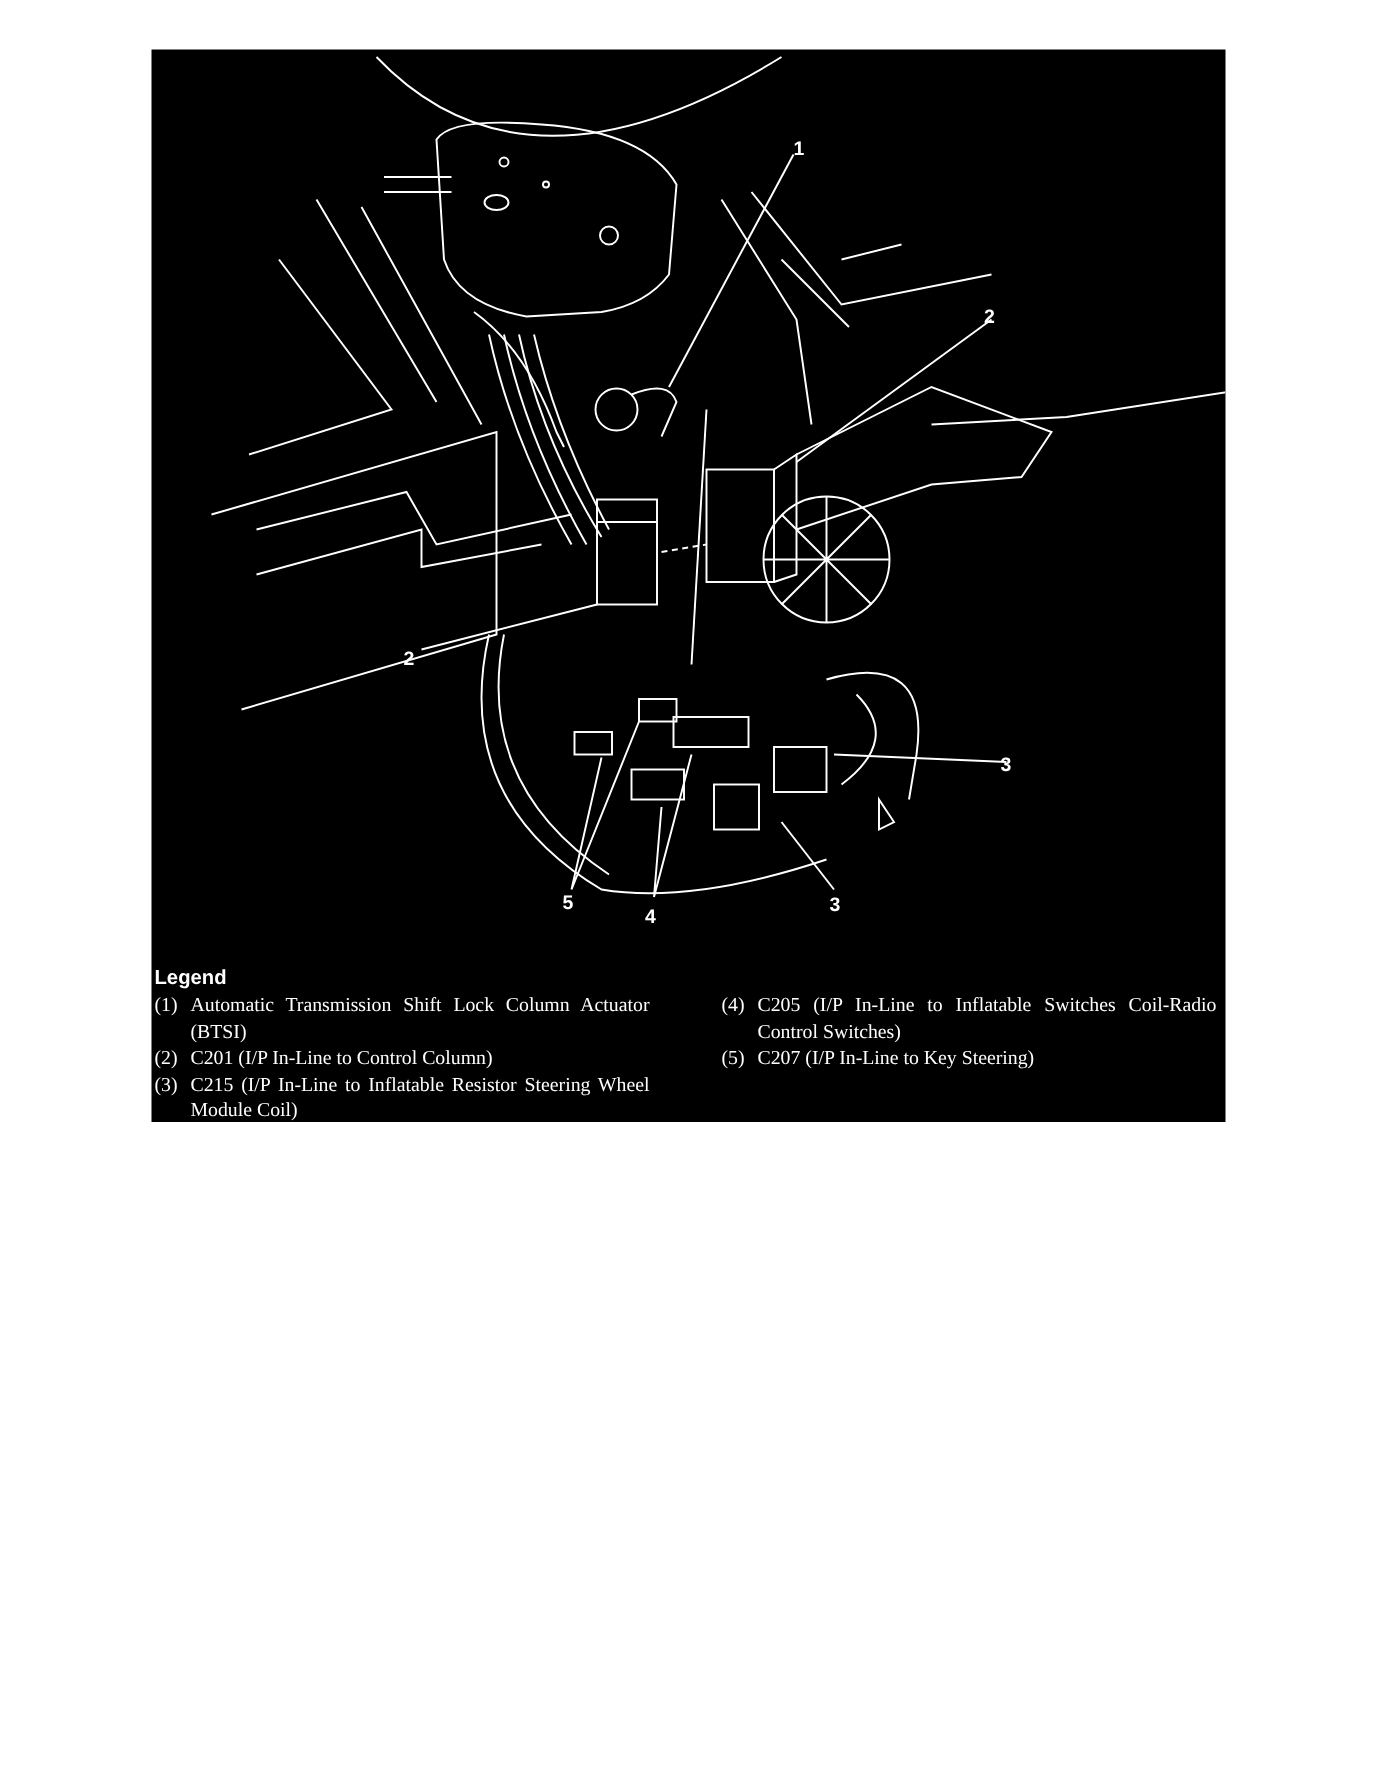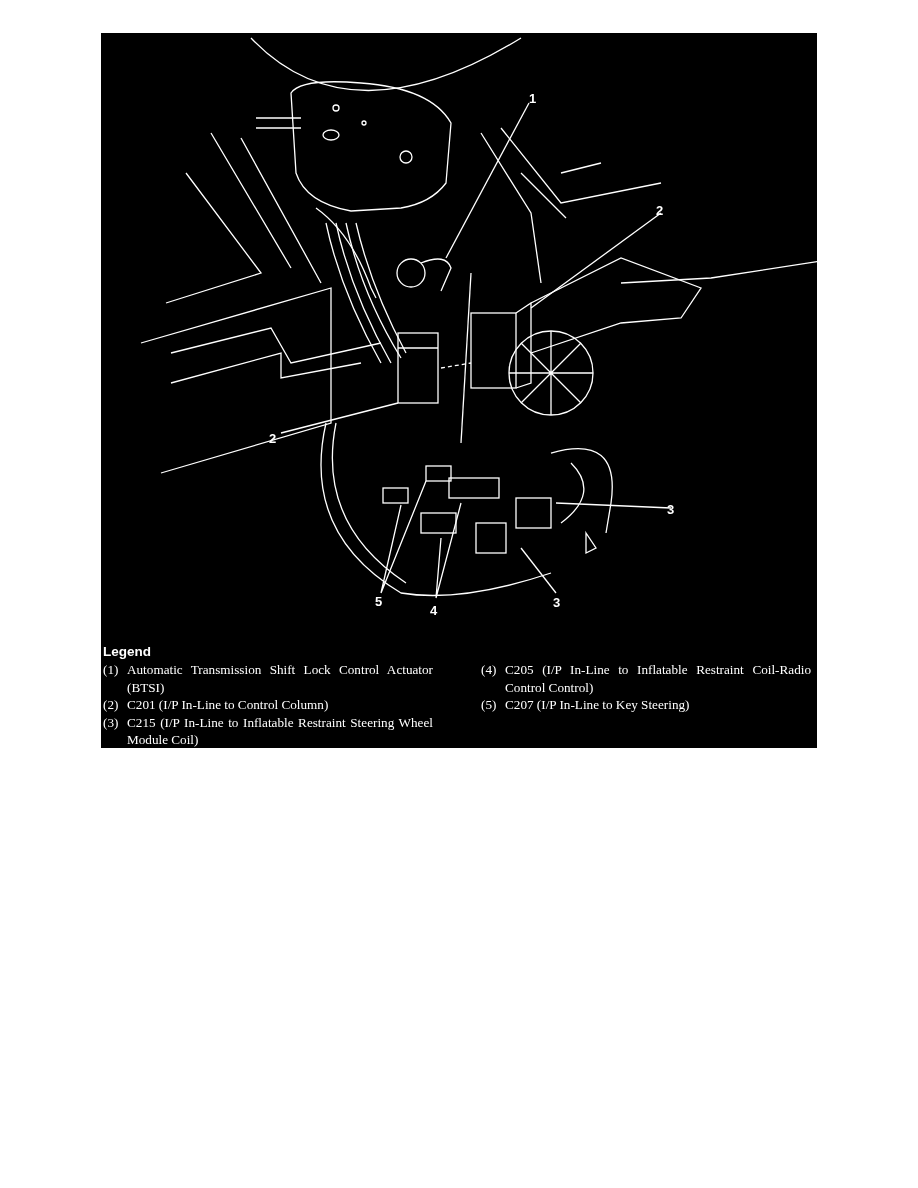--- a/index.html
+++ b/index.html
@@ -88,35 +88,35 @@
   <span class="callout" style="left:566px;top:469px;">3</span>
   <span class="callout" style="left:452px;top:562px;">3</span>
   <span class="callout" style="left:329px;top:570px;">4</span>
   <span class="callout" style="left:274px;top:561px;">5</span>
 
   <div id="legend">
     <div id="legend-title">Legend</div>
     <div class="col left">
       <div class="item">
         <span class="num">(1)</span>
-        <span class="txt">Automatic Transmission Shift Lock Control Actuator (BTSI)</span>
+        <span class="txt">Automatic Transmission Shift Lock Column Actuator (BTSI)</span>
       </div>
       <div class="item">
         <span class="num">(2)</span>
         <span class="txt">C201 (I/P In-Line to Control Column)</span>
       </div>
       <div class="item">
         <span class="num">(3)</span>
-        <span class="txt">C215 (I/P In-Line to Inflatable Restraint Steering Wheel Module Coil)</span>
+        <span class="txt">C215 (I/P In-Line to Inflatable Resistor Steering Wheel Module Coil)</span>
       </div>
     </div>
     <div class="col right">
       <div class="item">
         <span class="num">(4)</span>
-        <span class="txt">C205 (I/P In-Line to Inflatable Restraint Coil-Radio Control Control)</span>
+        <span class="txt">C205 (I/P In-Line to Inflatable Switches Coil-Radio Control Switches)</span>
       </div>
       <div class="item">
         <span class="num">(5)</span>
         <span class="txt">C207 (I/P In-Line to Key Steering)</span>
       </div>
     </div>
   </div>
 </div>
 
 </body></html>

